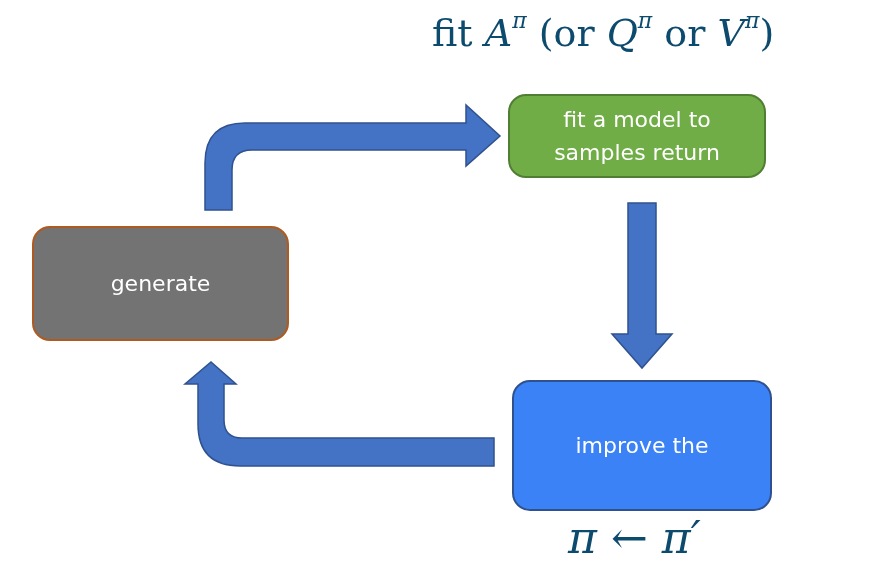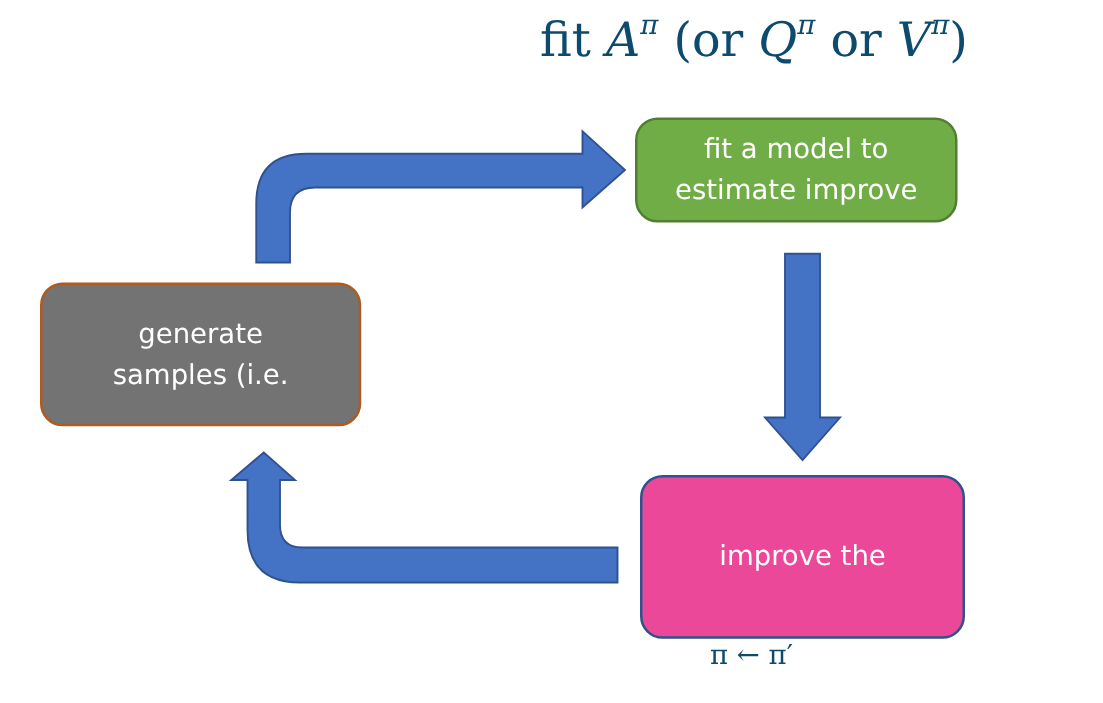--- a/index.html
+++ b/index.html
@@ -8,53 +8,52 @@
   .box { position: absolute; border-radius: 18px; display: flex; align-items: center;
          justify-content: center; text-align: center; color: #ffffff;
          font-family: "DejaVu Sans", sans-serif; font-size: 22px; line-height: 33px;
          box-sizing: border-box; }
   .box span { display: block; }
   #box-fit { left: 508px; top: 94px; width: 258px; height: 84px;
              background: #70AD47; border: 2px solid #507E32; }
   #box-gen { left: 32px; top: 226px; width: 257px; height: 115px;
              background: #737373; border: 2px solid #AE5A21; }
   #box-imp { left: 512px; top: 380px; width: 260px; height: 131px;
-             background: #ec4899; border: 2px solid #2F528F; }
+             background: #3b82f6; border: 2px solid #2F528F; }
   .math { position: absolute; font-family: "DejaVu Serif", serif; color: #0c4a6e; white-space: nowrap; }
   #math-top { left: 432px; top: 8px; font-size: 38px; }
   #math-top i { font-style: italic; }
   #math-top sup { font-size: 22px; vertical-align: 18px; font-style: italic; }
-  #math-bottom { left: 568px; top: 512px; font-size: 22px; }
+  #math-bottom { left: 568px; top: 512px; font-size: 44px; font-style: italic; }
   svg.arrows { position: absolute; left: 0; top: 0; }
 </style>
 </head>
 <body>
 
 <div class="math" id="math-top"><span>fit </span><i>A</i><sup>π</sup><span> (or </span><i>Q</i><sup>π</sup><span> or </span><i>V</i><sup>π</sup><span>)</span></div>
 
 <svg class="arrows" width="882" height="562">
 
   <path d="M205 210 L205 163 Q205 123 245 123 L466 123 L466 105 L500 136 L466 166 L466 150 L252 150 Q232 150 232 170 L232 210 Z" fill="#4472C4" stroke="#2F528F" stroke-width="1.5"></path>
 
   <path d="M628 203 L656 203 L656 334 L672 334 L642 368 L612 334 L628 334 Z" fill="#4472C4" stroke="#2F528F" stroke-width="1.5"></path>
 
   <path d="M494 438 L494 466 L240 466 Q198 466 198 424 L198 384 L185 384 L211 362 L236 384 L224 384 L224 420 Q224 438 242 438 Z" fill="#4472C4" stroke="#2F528F" stroke-width="1.5"></path>
 </svg>
 
 <div class="box" id="box-fit">
   <div>
     <span>fit a model to</span>
-    <span>estimate improve</span>
+    <span>samples return</span>
   </div>
 </div>
 
 <div class="box" id="box-gen">
   <div>
     <span>generate</span>
-    <span>samples (i.e.</span>
   </div>
 </div>
 
 <div class="box" id="box-imp">
   <div>
     <span>improve the</span>
   </div>
 </div>
 
 <div class="math" id="math-bottom">π ← π′</div>

